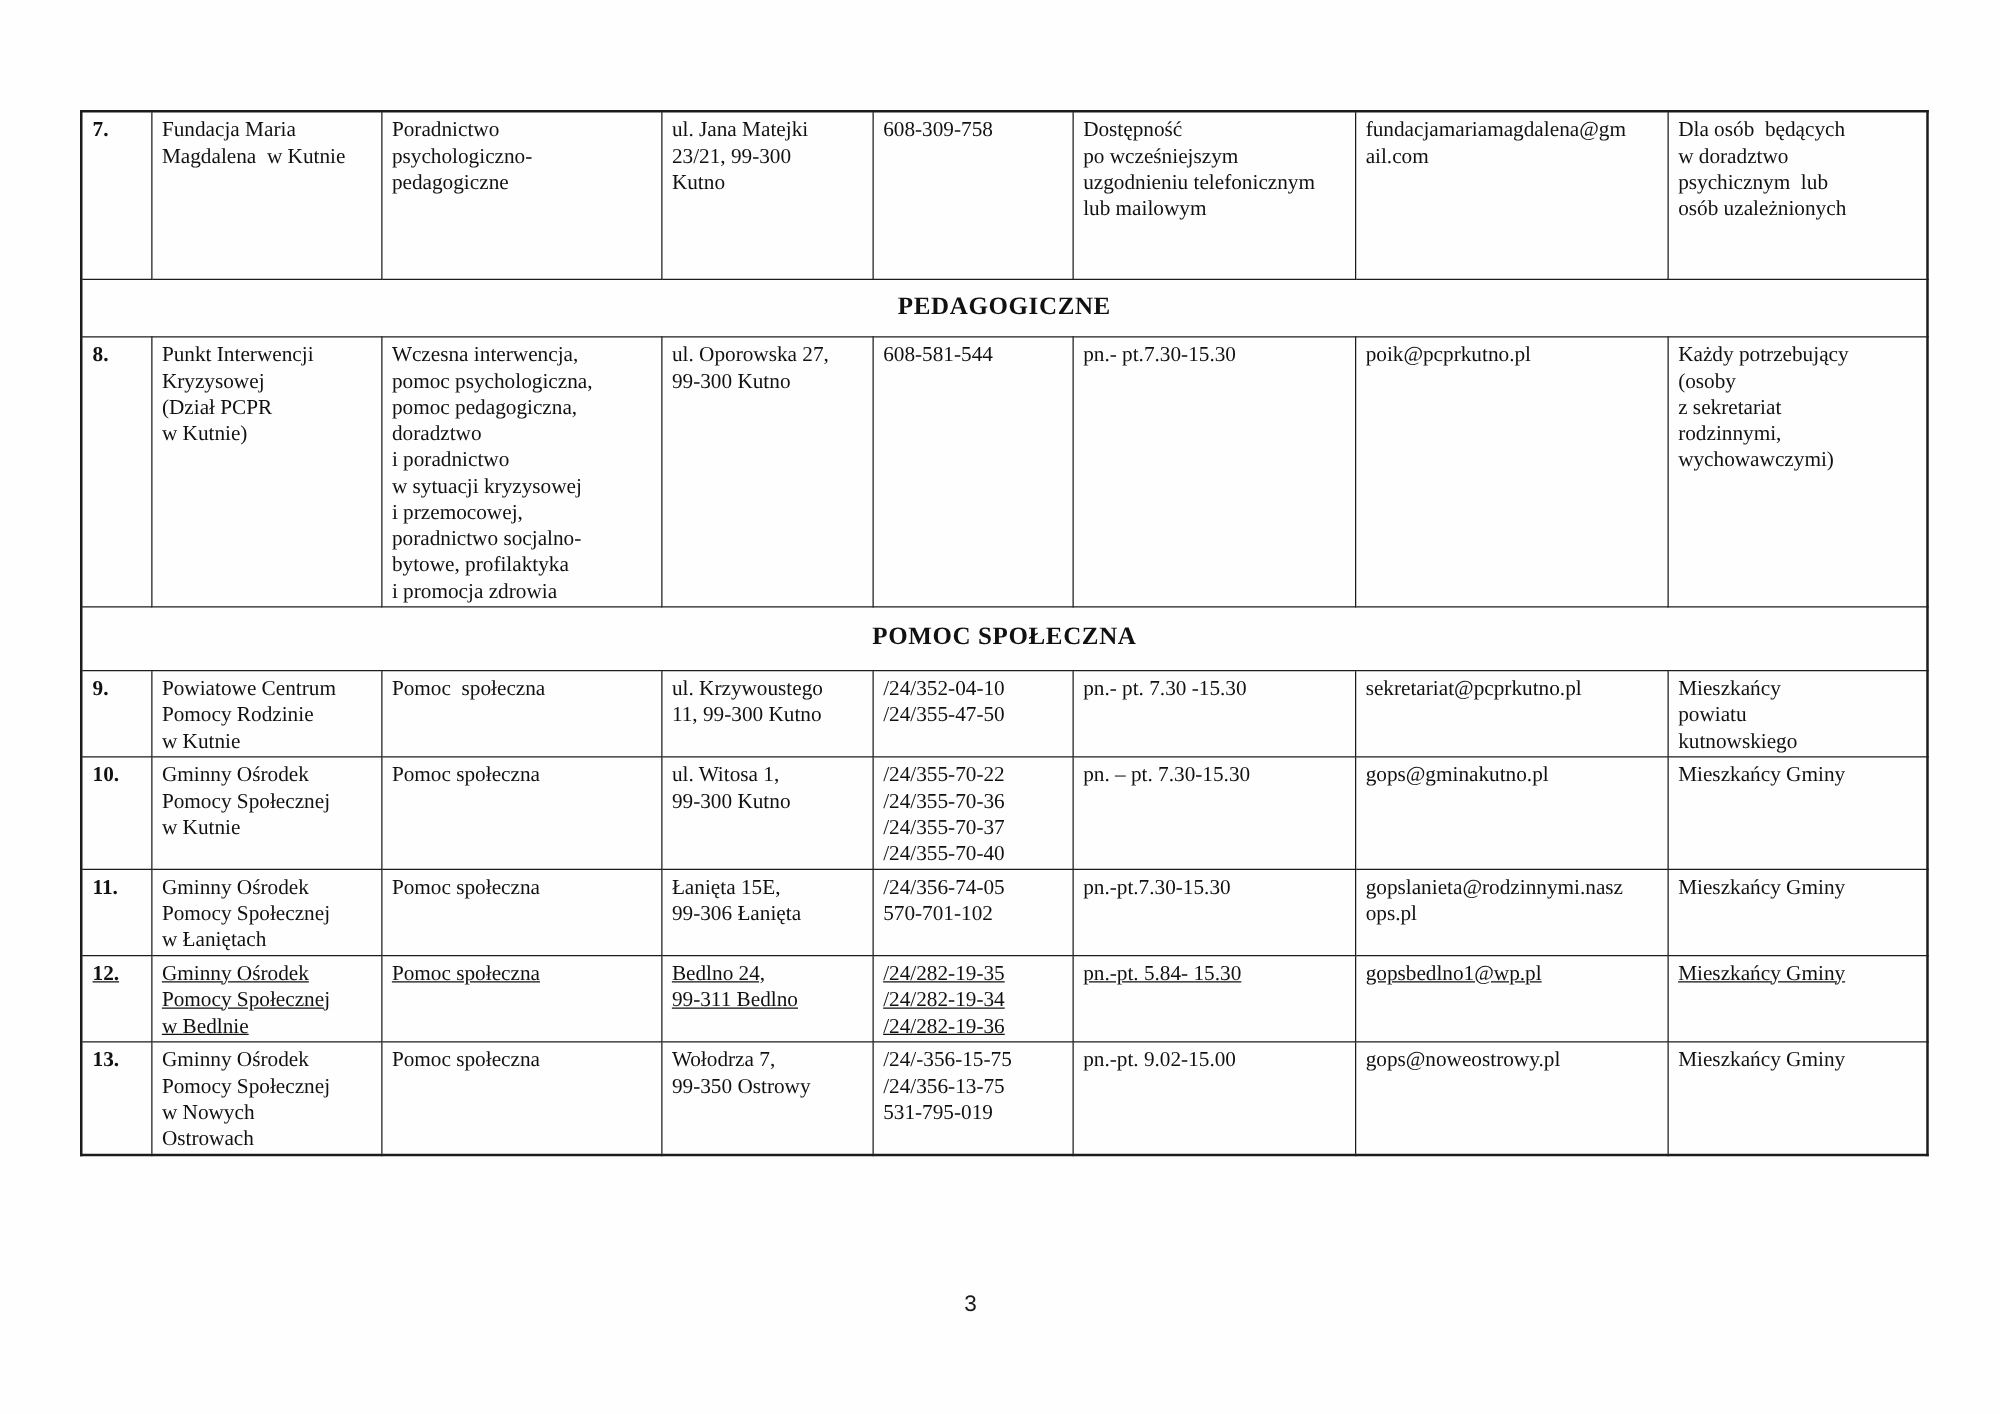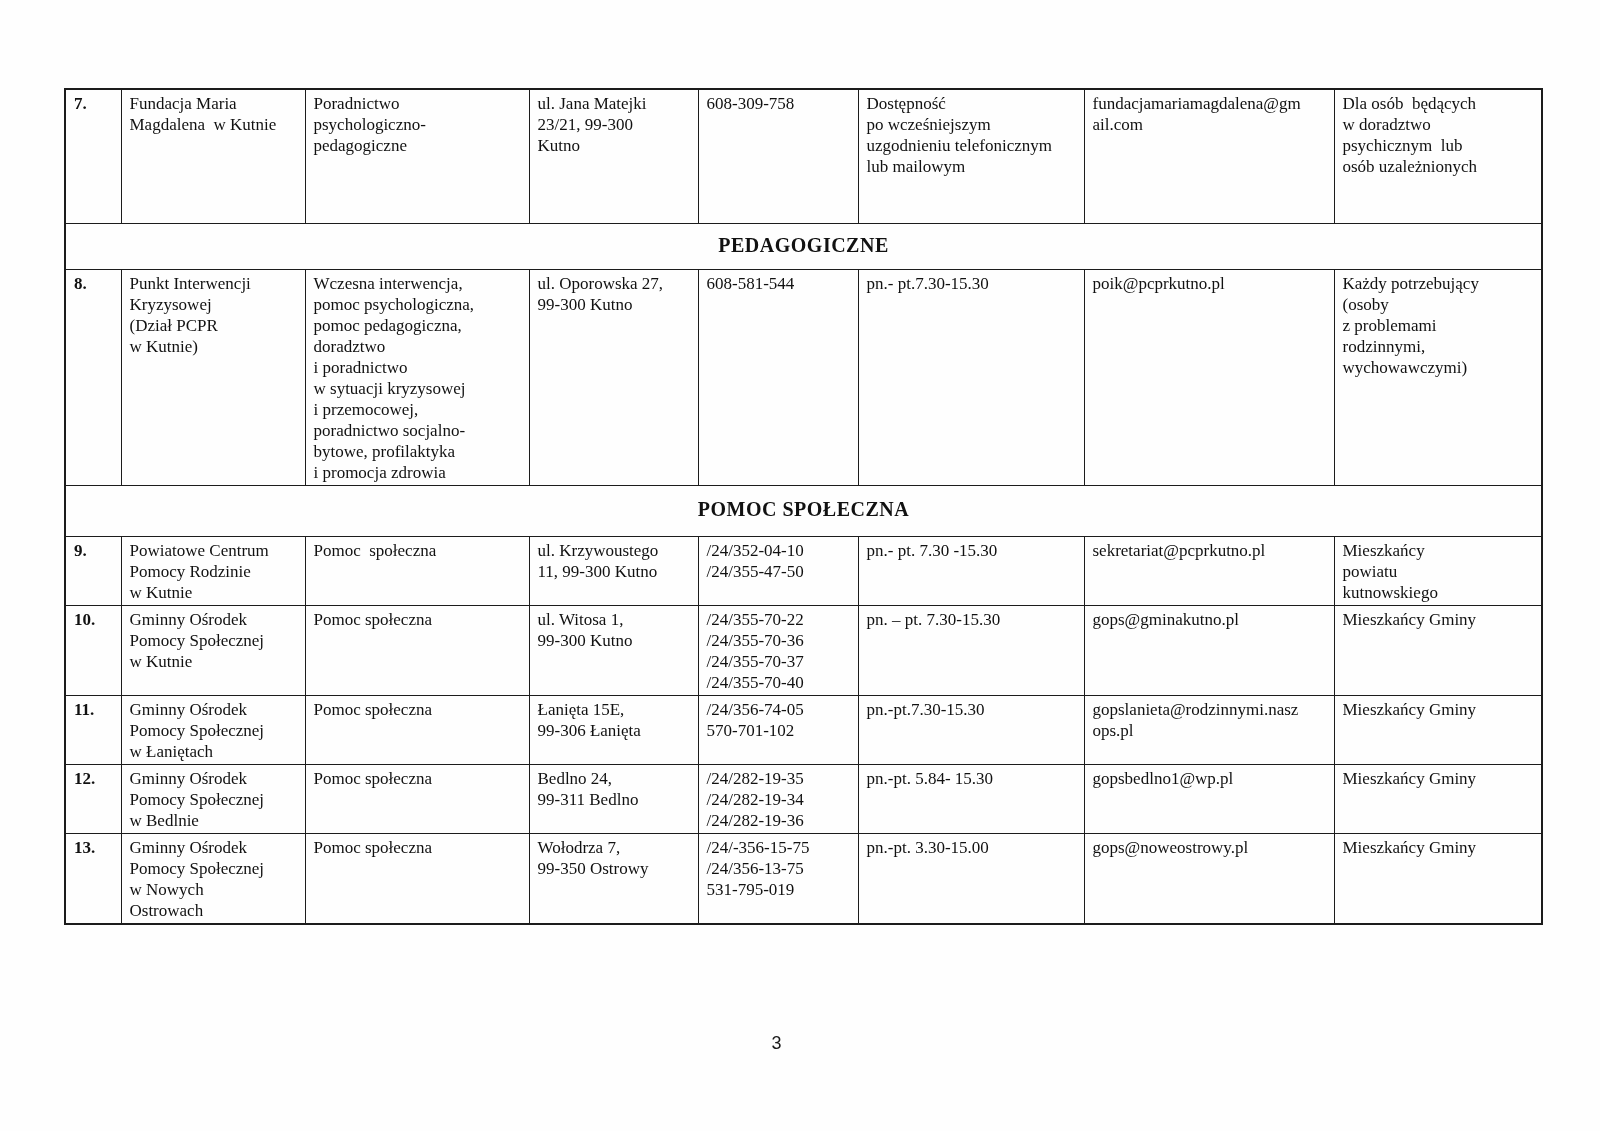--- a/index.html
+++ b/index.html
@@ -51,21 +51,21 @@
     padding: 2px 0 4px 0;
   }
   
   tr.r7  { height: 134px; }
   tr.sec1 { height: 46px; }
   tr.r8  { height: 216px; }
   tr.sec2 { height: 51px; }
   tr.r9  { height: 66px; }
   tr.r10 { height: 86px; }
   tr.r11 { height: 65px; }
-  tr.r12 { height: 65px; }
+  tr.r12 { height: 65px; text-decoration: underline; }
   tr.r13 { height: 86px; }
 
   .page-number {
     position: absolute;
     left: 64px;
     top: 1033px;
     width: 1425px;
     text-align: center;
     font-size: 18px;
     font-family: "Liberation Sans", "DejaVu Sans", sans-serif;
@@ -133,21 +133,21 @@
 poradnictwo socjalno-
 bytowe, profilaktyka
 i promocja zdrowia</td>
         <td>ul. Oporowska 27,
 99-300 Kutno</td>
         <td>608-581-544</td>
         <td>pn.- pt.7.30-15.30</td>
         <td>poik@pcprkutno.pl</td>
         <td>Każdy potrzebujący
 (osoby
-z problemami
+z sekretariat
 rodzinnymi,
 wychowawczymi)</td>
       </tr>
 
       <tr class="section-row sec2">
         <td colspan="8">POMOC SPOŁECZNA</td>
       </tr>
 
       <tr class="r9">
         <td class="cell-no">9.</td>
@@ -220,21 +220,21 @@
         <td>Gminny Ośrodek
 Pomocy Społecznej
 w Nowych
 Ostrowach</td>
         <td>Pomoc społeczna</td>
         <td>Wołodrza 7,
 99-350 Ostrowy</td>
         <td>/24/-356-15-75
 /24/356-13-75
 531-795-019</td>
-        <td>pn.-pt. 3.30-15.00</td>
+        <td>pn.-pt. 9.02-15.00</td>
         <td>gops@noweostrowy.pl</td>
         <td>Mieszkańcy Gminy</td>
       </tr>
 
     </tbody>
   </table>
 
   <div class="page-number">3</div>
 
 </div>

